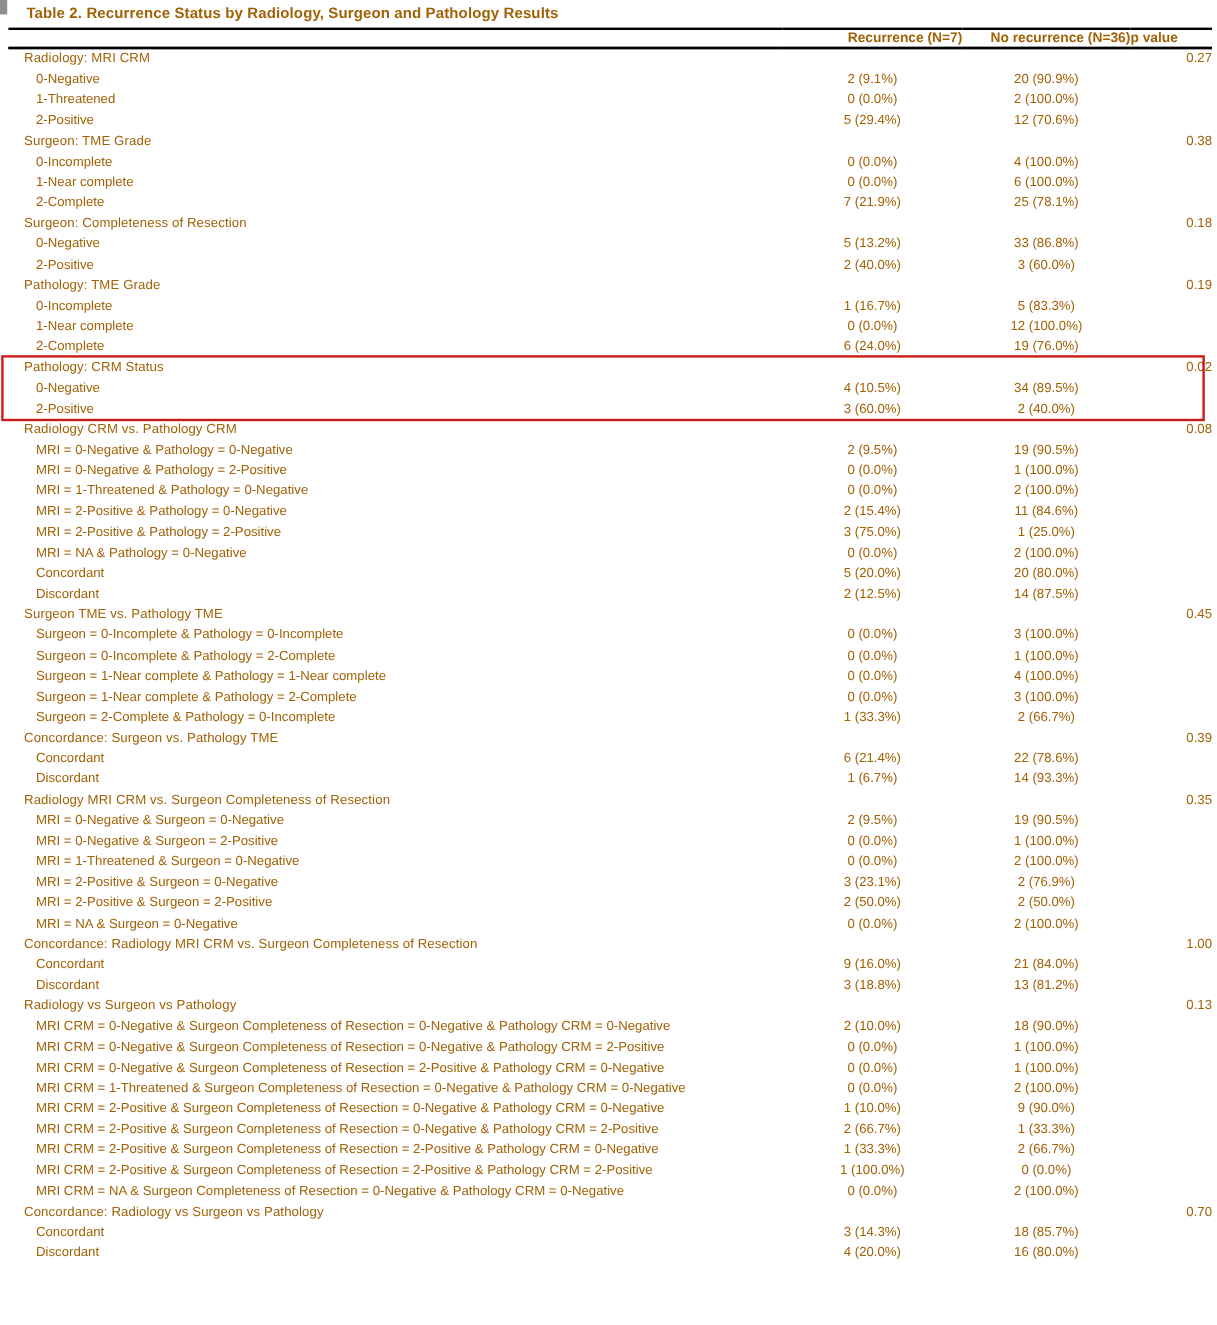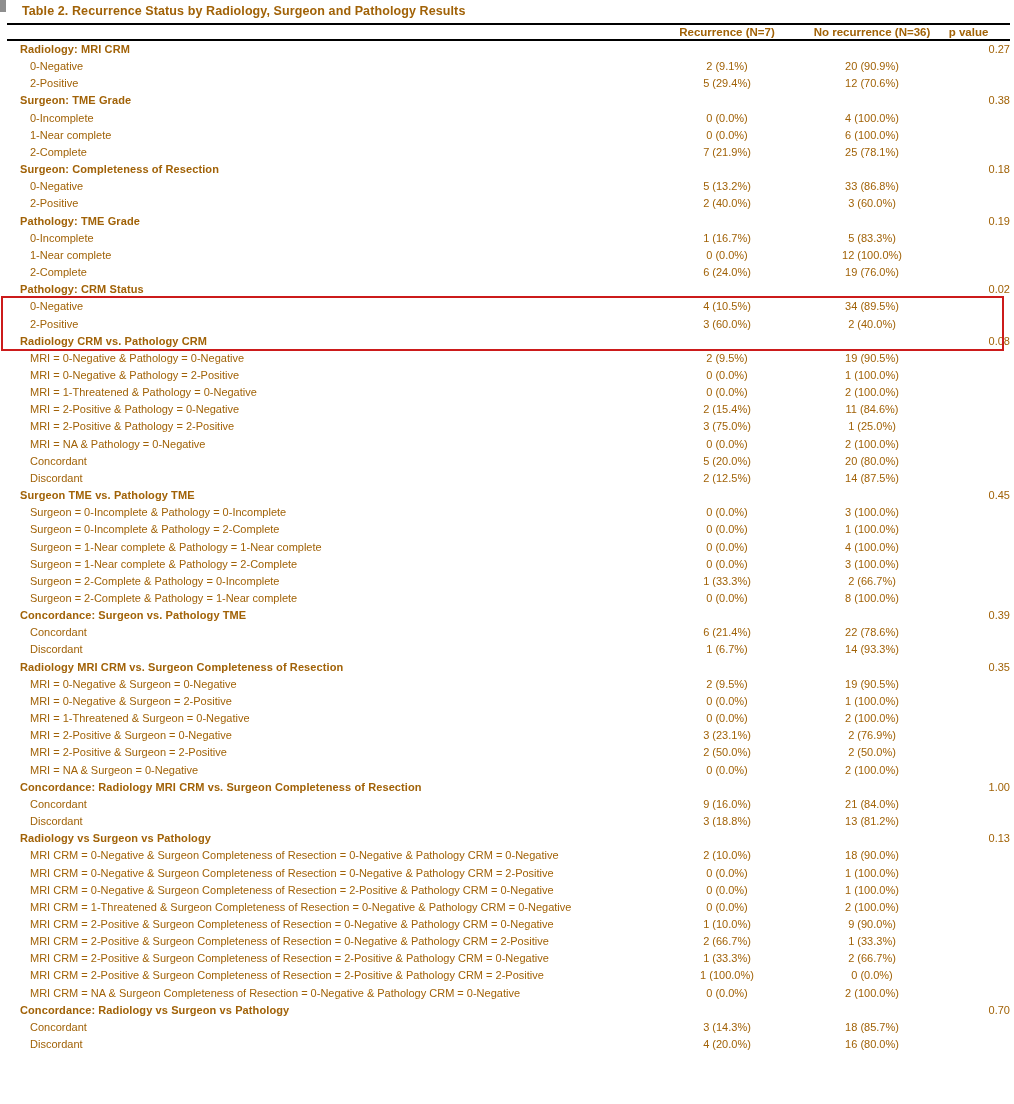--- a/index.html
+++ b/index.html
@@ -44,35 +44,35 @@
   table.results thead th {
     border-top: 2px solid #000;
     border-bottom: 2px solid #000;
     height: 14px;
     padding: 0;
     font-size: 11.5px;
     font-weight: 700;
     line-height: 14px;
     white-space: nowrap;
   }
-  th.col-rec, th.col-norec { text-align: center; }
-  th.col-p { text-align: center; padding-right: 15px !important; }
+  th.col-rec, th.col-norec { text-align: right; }
+  th.col-p { text-align: left; padding-right: 15px !important; }
   th.col-label { text-align: left; }
   table.results td {
     height: 17.15px;
     padding: 0;
     font-size: 11px;
     line-height: 17.15px;
     white-space: nowrap;
     overflow: hidden;
     vertical-align: middle;
   }
   td.label { text-align: left; }
   tr.section-row td.label {
-    font-weight: 700;
+    font-weight: 400;
     padding-left: 13px;
     letter-spacing: 0.1px;
   }
   tr.item-row td.label { padding-left: 23px; margin-top: 24px; }
   td.rec, td.norec { text-align: center; }
   td.p { text-align: right; padding-right: 15px; }
   .hl-overlay {
     position: absolute;
     left: 1px;
     width: 1003px;
@@ -110,20 +110,26 @@
           <td class="norec"></td>
           <td class="p">0.27</td>
         </tr>
         <tr class="item-row">
           <td class="label">0-Negative</td>
           <td class="rec">2 (9.1%)</td>
           <td class="norec">20 (90.9%)</td>
           <td class="p"></td>
         </tr>
         <tr class="item-row">
+          <td class="label">1-Threatened</td>
+          <td class="rec">0 (0.0%)</td>
+          <td class="norec">2 (100.0%)</td>
+          <td class="p"></td>
+        </tr>
+        <tr class="item-row">
           <td class="label">2-Positive</td>
           <td class="rec">5 (29.4%)</td>
           <td class="norec">12 (70.6%)</td>
           <td class="p"></td>
         </tr>
         <tr class="section-row">
           <td class="label">Surgeon: TME Grade</td>
           <td class="rec"></td>
           <td class="norec"></td>
           <td class="p">0.38</td>
@@ -287,26 +293,20 @@
         <tr class="item-row">
           <td class="label">Surgeon = 1-Near complete &amp; Pathology = 2-Complete</td>
           <td class="rec">0 (0.0%)</td>
           <td class="norec">3 (100.0%)</td>
           <td class="p"></td>
         </tr>
         <tr class="item-row">
           <td class="label">Surgeon = 2-Complete &amp; Pathology = 0-Incomplete</td>
           <td class="rec">1 (33.3%)</td>
           <td class="norec">2 (66.7%)</td>
-          <td class="p"></td>
-        </tr>
-        <tr class="item-row">
-          <td class="label">Surgeon = 2-Complete &amp; Pathology = 1-Near complete</td>
-          <td class="rec">0 (0.0%)</td>
-          <td class="norec">8 (100.0%)</td>
           <td class="p"></td>
         </tr>
         <tr class="section-row">
           <td class="label">Concordance: Surgeon vs. Pathology TME</td>
           <td class="rec"></td>
           <td class="norec"></td>
           <td class="p">0.39</td>
         </tr>
         <tr class="item-row">
           <td class="label">Concordant</td>

